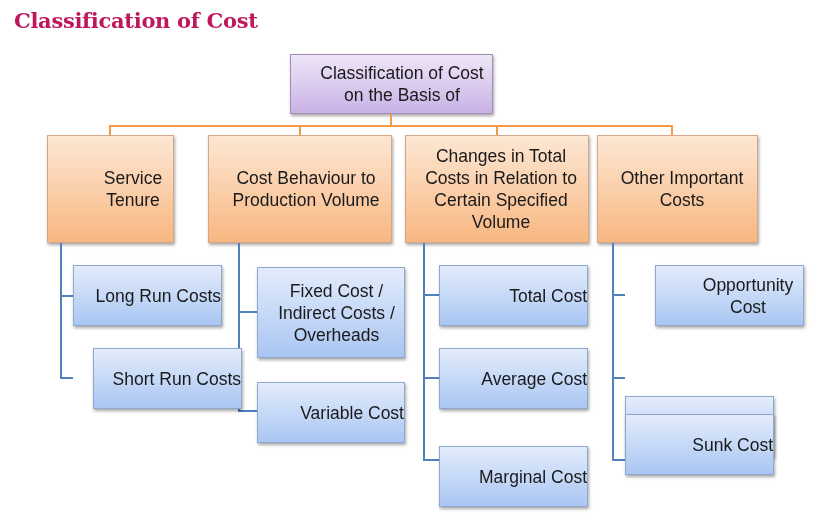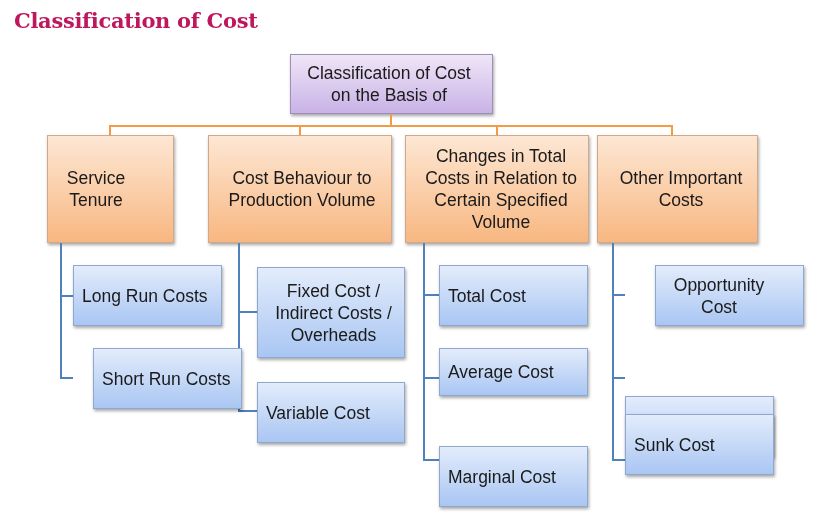--- a/index.html
+++ b/index.html
@@ -1,18 +1,18 @@
 <!DOCTYPE html>
 <html><head>
 <meta charset="utf-8">
 <style>
   html, body { margin: 0; padding: 0; background: #ffffff; }
   body { width: 828px; height: 525px; position: relative; overflow: hidden; font-family: "Liberation Sans", "DejaVu Sans", sans-serif; }
   .title { position: absolute; left: 14px; top: 8px; font-family: "DejaVu Serif", "Liberation Serif", serif; font-weight: bold; font-size: 21px; color: #be185d; letter-spacing: -0.3px; }
-  .box { position: absolute; display: flex; align-items: center; justify-content: flex-start; text-align: center; box-sizing: border-box; color: #1a1a1a; font-size: 17.5px; line-height: 22px; box-shadow: 1px 2px 3px rgba(0,0,0,0.35); padding-left: 8px; }
+  .box { position: absolute; display: flex; align-items: center; justify-content: flex-end; text-align: center; box-sizing: border-box; color: #1a1a1a; font-size: 17.5px; line-height: 22px; box-shadow: 1px 2px 3px rgba(0,0,0,0.35); padding-left: 8px; }
   .root { background: linear-gradient(to bottom, #efe6f7 0%, #c9b2e6 100%); border: 1px solid #9f8fb8; }
   .cat { background: linear-gradient(to bottom, #fde7d4 0%, #f8b781 100%); border: 1px solid #d2a889; }
   .leaf { background: linear-gradient(to bottom, #e3ecfb 0%, #a9c6f3 100%); border: 1px solid #8ea8cf; }
   .line { position: absolute; }
   .orange { background: #f59a45; }
   .blue { background: #4f81bd; }
 </style>
 </head>
 <body>
 
@@ -70,21 +70,21 @@
 <div class="box leaf" style="left:257px; top:267px; width:148px; height:91px;">
   <span style="width:135px;">Fixed Cost / Indirect Costs / Overheads</span>
 </div>
 <div class="box leaf" style="left:257px; top:382px; width:148px; height:61px;">
   <span>Variable Cost</span>
 </div>
 
 <div class="box leaf" style="left:439px; top:265px; width:149px; height:61px;">
   <span>Total Cost</span>
 </div>
-<div class="box leaf" style="left:439px; top:348px; width:149px; height:48px;">
+<div class="box leaf" style="left:439px; top:348px; width:149px; height:61px;">
   <span>Average Cost</span>
 </div>
 <div class="box leaf" style="left:439px; top:446px; width:149px; height:61px;">
   <span>Marginal Cost</span>
 </div>
 
 <div class="box leaf" style="left:655px; top:265px; width:149px; height:61px;">
   <span style="width:110px;">Opportunity Cost</span>
 </div>
 <div class="box leaf" style="left:625px; top:348px; width:149px; height:61px;margin-top:48px;">

